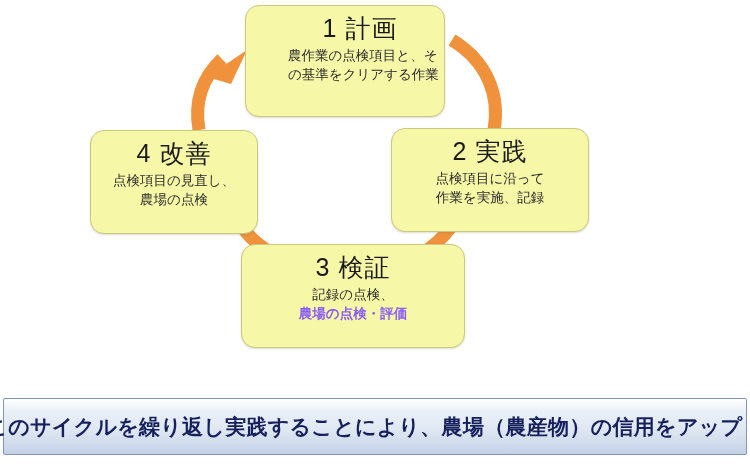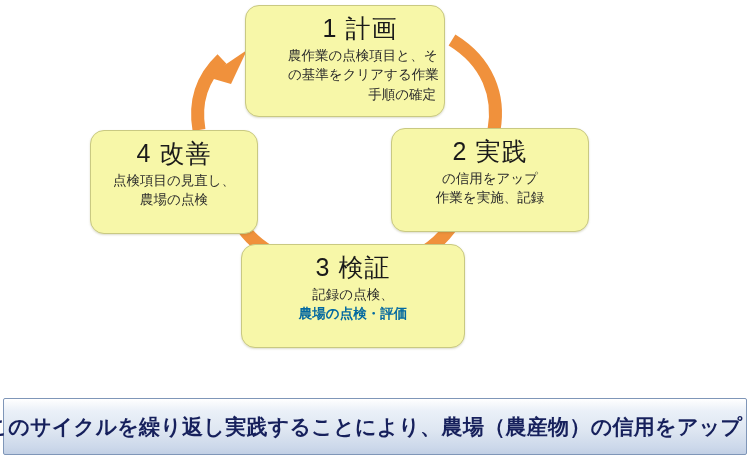--- a/index.html
+++ b/index.html
@@ -58,21 +58,21 @@
     line-height: 1.45;
     padding: 0 10px;
   }
 
   .box-body .line {
     display: block;
     white-space: nowrap;
   }
 
   .line.highlight {
-    color: #0369a1;
+    color: #8b5cf6;
     font-weight: bold;
   }
 
   
   #box-plan       { left: 245px; top: 5px;   width: 200px; height: 112px; padding-left: 30px; }
   #box-do         { left: 391px; top: 128px; width: 198px; height: 104px; }
   #box-check      { left: 241px; top: 244px; width: 224px; height: 104px; }
   #box-act        { left: 90px;  top: 130px; width: 168px; height: 104px; }
 
   #box-plan .box-body { padding: 0 8px; text-align: right; margin-left: 4px; }
@@ -122,28 +122,27 @@
 
     <path d="M 199 130 C 194 101 203 77 222 59" fill="none" stroke="#f0913c" stroke-width="13" stroke-linecap="butt"></path>
     <polygon points="207,77 247,50 231,84" fill="#f0913c"></polygon>
   </svg>
 
   <div class="cycle-box" id="box-plan">
     <div class="box-title">1 計画</div>
     <div class="box-body">
       <span class="line">農作業の点検項目と、そ</span>
       <span class="line">の基準をクリアする作業</span>
-      <span class="line">手順の確定</span>
     </div>
   </div>
 
   <div class="cycle-box" id="box-do">
     <div class="box-title">2 実践</div>
     <div class="box-body">
-      <span class="line">の信用をアップ</span>
+      <span class="line">点検項目に沿って</span>
       <span class="line">作業を実施、記録</span>
     </div>
   </div>
 
   <div class="cycle-box" id="box-check">
     <div class="box-title">3 検証</div>
     <div class="box-body">
       <span class="line">記録の点検、</span>
       <span class="line highlight">農場の点検・評価</span>
     </div>

